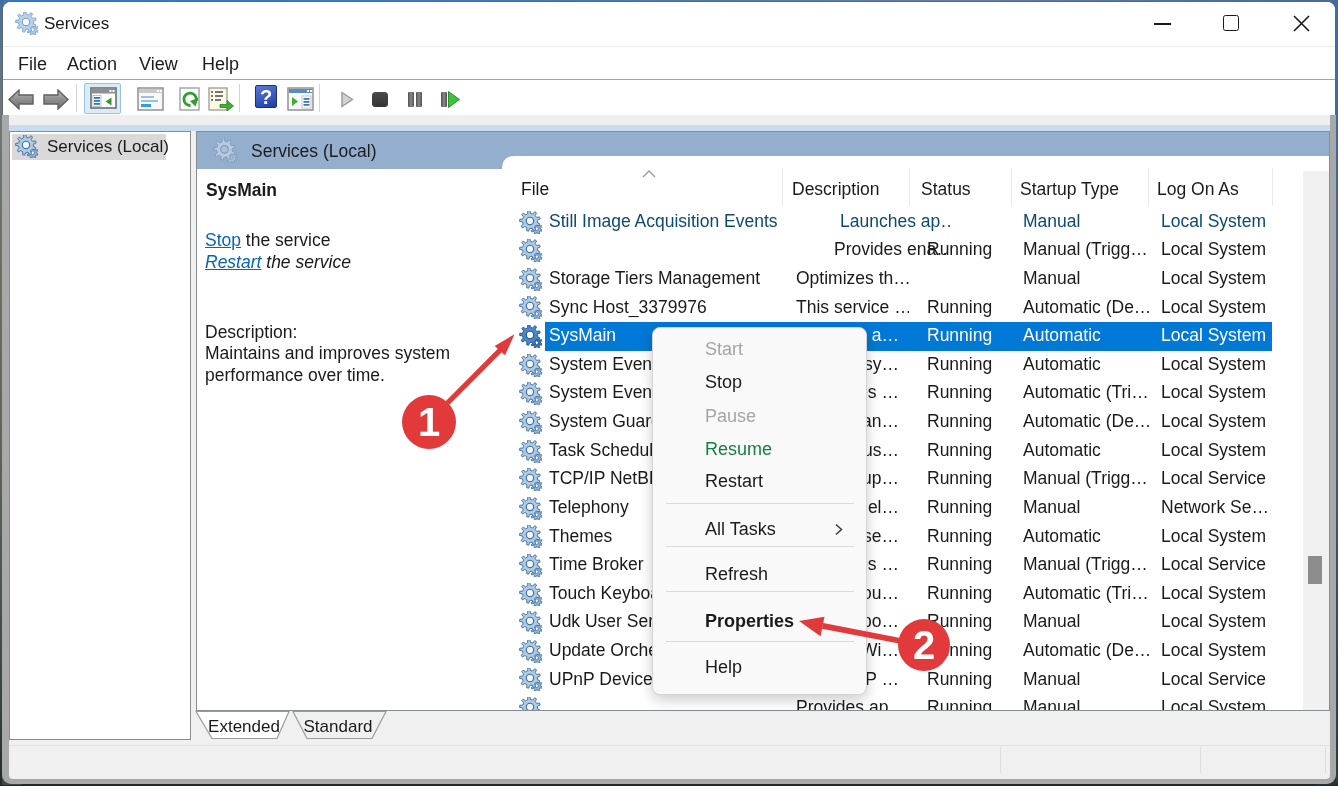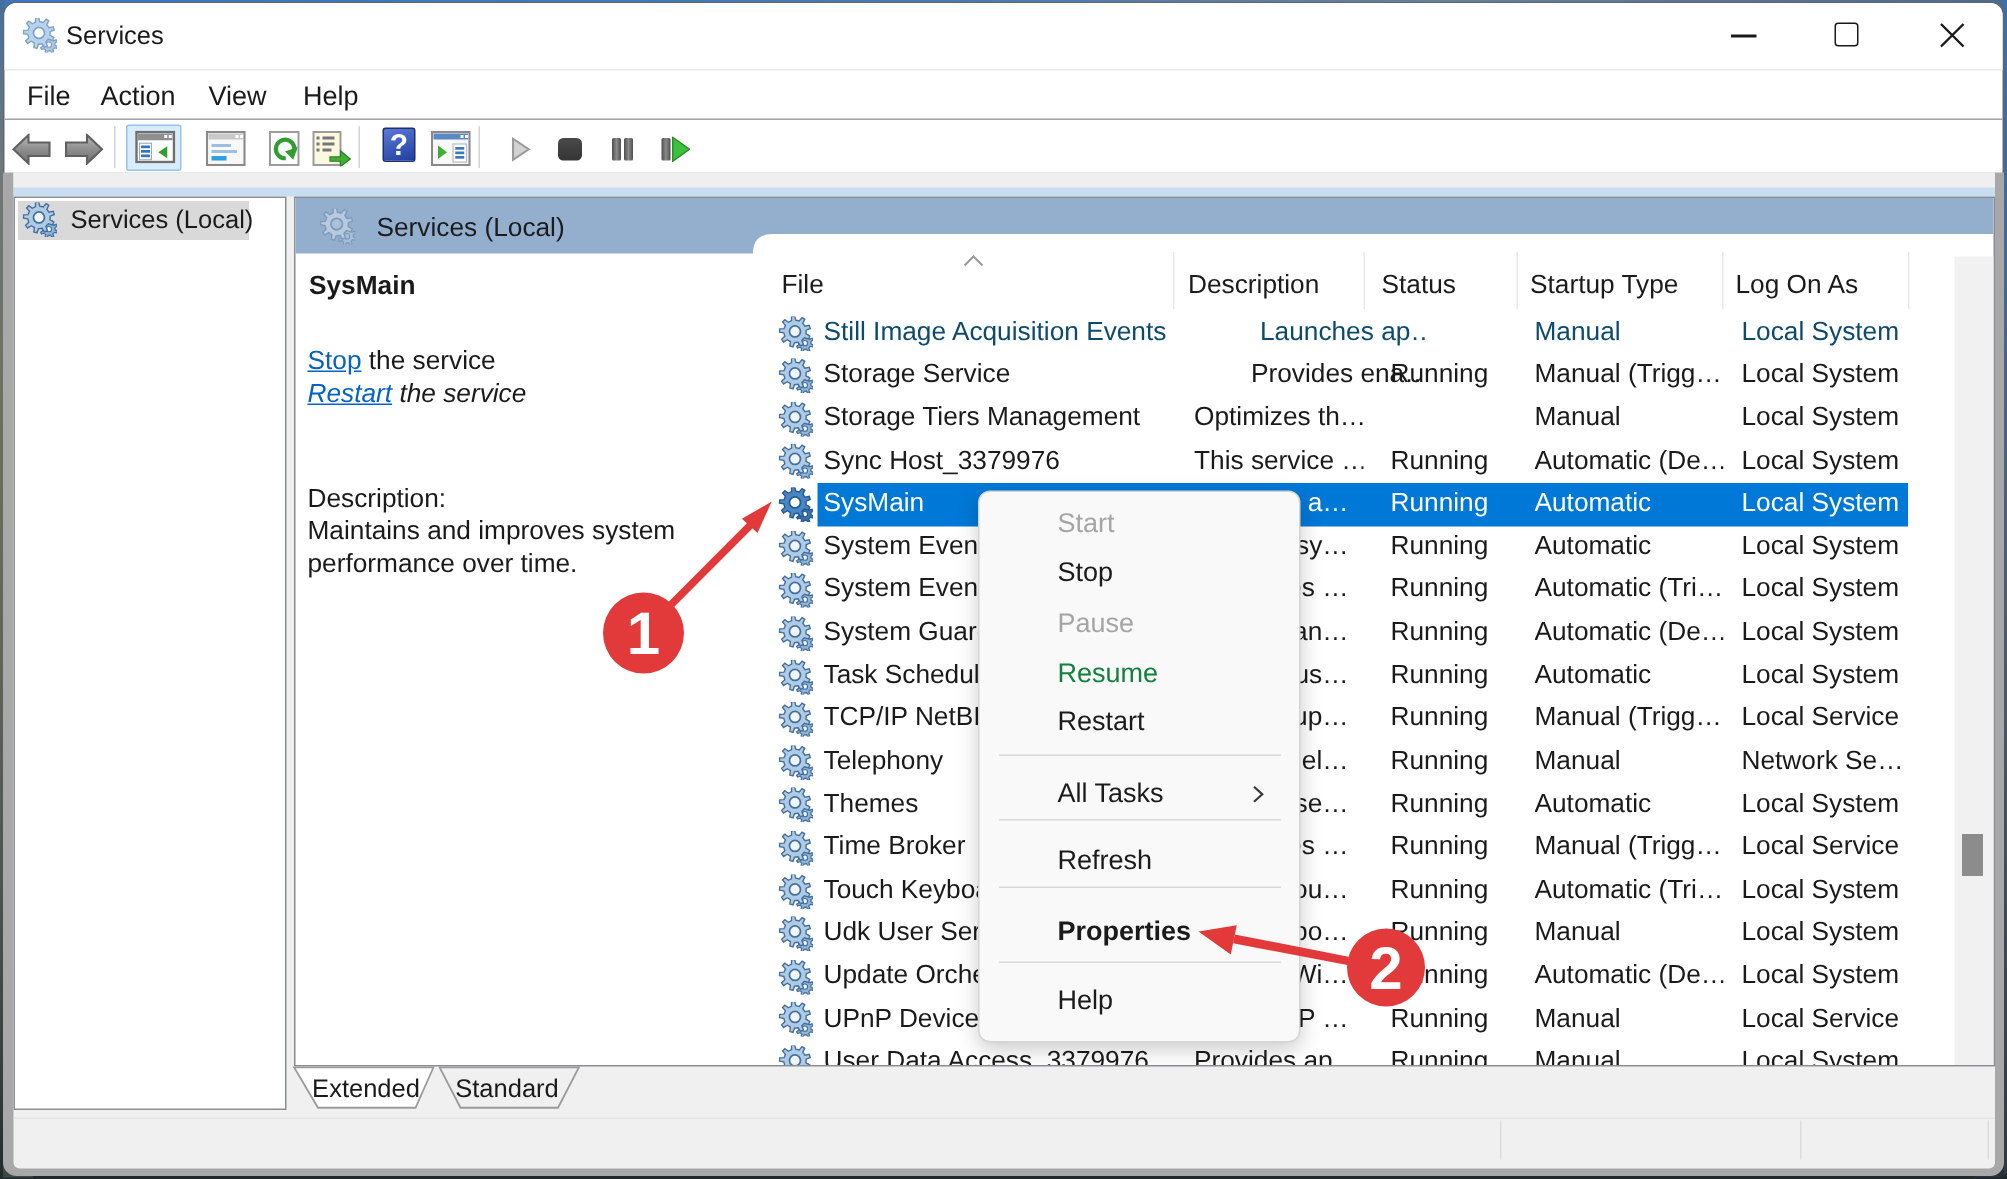--- a/index.html
+++ b/index.html
@@ -188,21 +188,20 @@
           <div class="c" style="left:1023px;width:126px;">Manual</div>
           <div class="c" style="left:1161px;width:112px;">Local System</div>
         </div>
 <div class="row" style="top:236.6px;color:#1a1a1a;">
           <div style="position:absolute;left:519px;top:2.5px;"><svg width="23" height="23" viewBox="0 0 23 23">
               <path d="M23.30,18.94 L22.87,20.24 L21.17,19.89 L20.19,21.03 L20.80,22.65 L19.57,23.27 L18.62,21.82 L17.12,21.93 L16.40,23.51 L15.09,23.08 L15.45,21.38 L14.31,20.40 L12.68,21.01 L12.06,19.78 L13.52,18.83 L13.41,17.33 L11.83,16.61 L12.26,15.30 L13.96,15.66 L14.94,14.52 L14.33,12.89 L15.56,12.27 L16.51,13.73 L18.01,13.61 L18.73,12.03 L20.03,12.46 L19.68,14.16 L20.82,15.14 L22.44,14.54 L23.06,15.77 L21.61,16.72 L21.72,18.21 Z" fill="#8fb4d8" stroke="#456f9d" stroke-width="0.8363636363636364"></path>
               <circle cx="17.563636363636363" cy="17.772727272727273" r="1.7772727272727271" fill="#f0f6fb" stroke="#456f9d" stroke-width="0.7318181818181817"></circle>
               <path d="M20.87,12.99 L20.01,14.98 L17.22,14.14 L15.57,15.89 L16.59,18.63 L14.65,19.61 L13.05,17.17 L10.66,17.45 L9.68,20.20 L7.58,19.71 L7.92,16.81 L5.90,15.49 L3.38,16.97 L2.09,15.23 L4.21,13.23 L3.52,10.93 L0.64,10.44 L0.76,8.28 L3.67,8.11 L4.62,5.90 L2.73,3.68 L4.21,2.10 L6.55,3.84 L8.70,2.76 L8.68,-0.16 L10.83,-0.42 L11.50,2.42 L13.84,2.97 L15.71,0.73 L17.52,1.91 L16.21,4.52 L17.65,6.44 L20.52,5.92 L21.14,7.99 L18.46,9.14 L18.33,11.55 Z" fill="#aecbe6" stroke="#456f9d" stroke-width="0.9409090909090909"></path>
               <circle cx="10.977272727272727" cy="9.931818181818182" r="3.659090909090909" fill="#f0f6fb" stroke="#456f9d" stroke-width="1.1500000000000001"></circle>
             </svg></div>
-          <div class="c" style="left:549px;width:232px;">Storage Service</div>
           <div class="c" style="left:834px;width:113px;">Provides ena…</div>
           <div class="c" style="left:927px;width:82px;">Running</div>
           <div class="c" style="left:1023px;width:126px;">Manual (Trigg…</div>
           <div class="c" style="left:1161px;width:112px;">Local System</div>
         </div>
 <div class="row" style="top:265.2px;color:#1a1a1a;">
           <div style="position:absolute;left:519px;top:2.5px;"><svg width="23" height="23" viewBox="0 0 23 23">
               <path d="M23.30,18.94 L22.87,20.24 L21.17,19.89 L20.19,21.03 L20.80,22.65 L19.57,23.27 L18.62,21.82 L17.12,21.93 L16.40,23.51 L15.09,23.08 L15.45,21.38 L14.31,20.40 L12.68,21.01 L12.06,19.78 L13.52,18.83 L13.41,17.33 L11.83,16.61 L12.26,15.30 L13.96,15.66 L14.94,14.52 L14.33,12.89 L15.56,12.27 L16.51,13.73 L18.01,13.61 L18.73,12.03 L20.03,12.46 L19.68,14.16 L20.82,15.14 L22.44,14.54 L23.06,15.77 L21.61,16.72 L21.72,18.21 Z" fill="#8fb4d8" stroke="#456f9d" stroke-width="0.8363636363636364"></path>
               <circle cx="17.563636363636363" cy="17.772727272727273" r="1.7772727272727271" fill="#f0f6fb" stroke="#456f9d" stroke-width="0.7318181818181817"></circle>
               <path d="M20.87,12.99 L20.01,14.98 L17.22,14.14 L15.57,15.89 L16.59,18.63 L14.65,19.61 L13.05,17.17 L10.66,17.45 L9.68,20.20 L7.58,19.71 L7.92,16.81 L5.90,15.49 L3.38,16.97 L2.09,15.23 L4.21,13.23 L3.52,10.93 L0.64,10.44 L0.76,8.28 L3.67,8.11 L4.62,5.90 L2.73,3.68 L4.21,2.10 L6.55,3.84 L8.70,2.76 L8.68,-0.16 L10.83,-0.42 L11.50,2.42 L13.84,2.97 L15.71,0.73 L17.52,1.91 L16.21,4.52 L17.65,6.44 L20.52,5.92 L21.14,7.99 L18.46,9.14 L18.33,11.55 Z" fill="#aecbe6" stroke="#456f9d" stroke-width="0.9409090909090909"></path>
@@ -397,21 +396,20 @@
           <div class="c" style="left:1023px;width:126px;">Manual</div>
           <div class="c" style="left:1161px;width:112px;">Local Service</div>
         </div>
 <div class="row" style="top:694.5px;color:#1a1a1a;">
           <div style="position:absolute;left:519px;top:2.5px;"><svg width="23" height="23" viewBox="0 0 23 23">
               <path d="M23.30,18.94 L22.87,20.24 L21.17,19.89 L20.19,21.03 L20.80,22.65 L19.57,23.27 L18.62,21.82 L17.12,21.93 L16.40,23.51 L15.09,23.08 L15.45,21.38 L14.31,20.40 L12.68,21.01 L12.06,19.78 L13.52,18.83 L13.41,17.33 L11.83,16.61 L12.26,15.30 L13.96,15.66 L14.94,14.52 L14.33,12.89 L15.56,12.27 L16.51,13.73 L18.01,13.61 L18.73,12.03 L20.03,12.46 L19.68,14.16 L20.82,15.14 L22.44,14.54 L23.06,15.77 L21.61,16.72 L21.72,18.21 Z" fill="#8fb4d8" stroke="#456f9d" stroke-width="0.8363636363636364"></path>
               <circle cx="17.563636363636363" cy="17.772727272727273" r="1.7772727272727271" fill="#f0f6fb" stroke="#456f9d" stroke-width="0.7318181818181817"></circle>
               <path d="M20.87,12.99 L20.01,14.98 L17.22,14.14 L15.57,15.89 L16.59,18.63 L14.65,19.61 L13.05,17.17 L10.66,17.45 L9.68,20.20 L7.58,19.71 L7.92,16.81 L5.90,15.49 L3.38,16.97 L2.09,15.23 L4.21,13.23 L3.52,10.93 L0.64,10.44 L0.76,8.28 L3.67,8.11 L4.62,5.90 L2.73,3.68 L4.21,2.10 L6.55,3.84 L8.70,2.76 L8.68,-0.16 L10.83,-0.42 L11.50,2.42 L13.84,2.97 L15.71,0.73 L17.52,1.91 L16.21,4.52 L17.65,6.44 L20.52,5.92 L21.14,7.99 L18.46,9.14 L18.33,11.55 Z" fill="#aecbe6" stroke="#456f9d" stroke-width="0.9409090909090909"></path>
               <circle cx="10.977272727272727" cy="9.931818181818182" r="3.659090909090909" fill="#f0f6fb" stroke="#456f9d" stroke-width="1.1500000000000001"></circle>
             </svg></div>
-          <div class="c" style="left:549px;width:232px;">User Data Access_3379976</div>
           <div class="c" style="left:796px;width:113px;">Provides ap…</div>
           <div class="c" style="left:927px;width:82px;">Running</div>
           <div class="c" style="left:1023px;width:126px;">Manual</div>
           <div class="c" style="left:1161px;width:112px;">Local System</div>
         </div>
   </div>
 </div>
 
 <div class="abs" style="left:1303px;top:171px;width:26px;height:539px;background:#f1f1f1;"></div>
 <div class="abs" style="left:1308px;top:556px;width:14px;height:28px;background:#8c8c8c;"></div>

